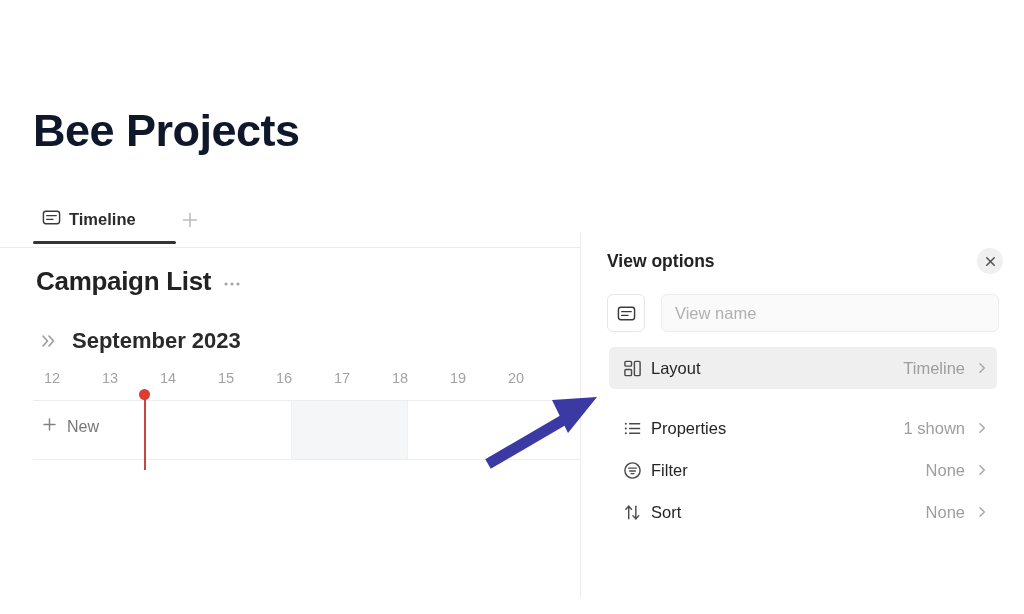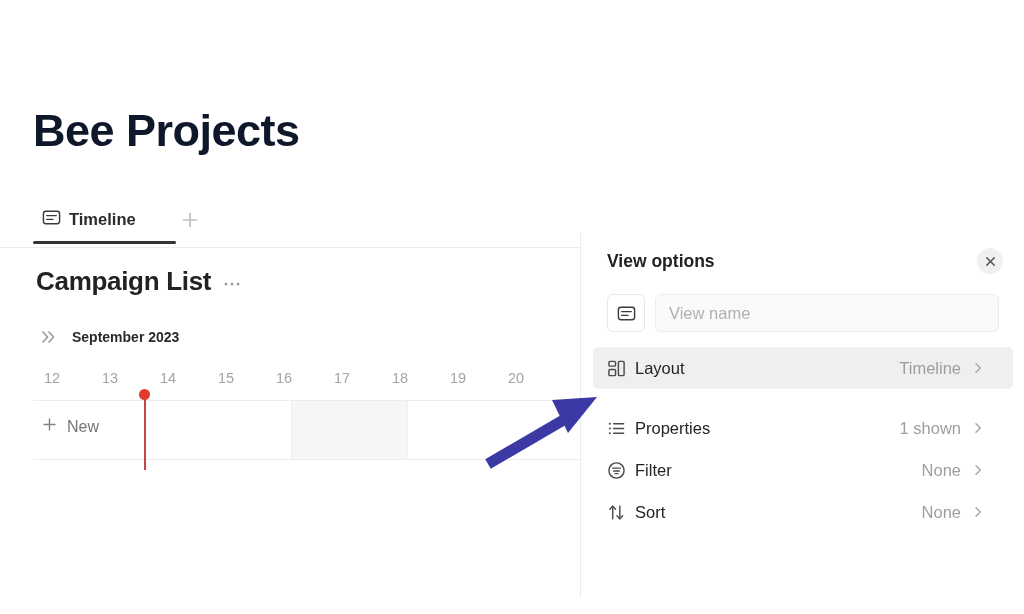--- a/index.html
+++ b/index.html
@@ -77,21 +77,21 @@
     display: flex; align-items: flex-end; gap: 12px;
   }
   .db-title { font-size: 26px; font-weight: bold; color: #222; letter-spacing: -0.3px; }
   .db-more { color: #9a9a9a; font-size: 18px; cursor: pointer; line-height: 1; padding-bottom: 6px; }
 
   .month-row {
     position: absolute; left: 40px; top: 80px;
     display: flex; align-items: center; gap: 14px;
   }
   .month-chev { color: #9b9b9b; display: flex; align-items: center; cursor: pointer; }
-  .month-label { font-size: 14px; font-weight: bold; color: #2a2a2a; }
+  .month-label { font-size: 22px; font-weight: bold; color: #2a2a2a; }
 
   .date-header { position: absolute; left: 0; top: 122px; width: 580px; height: 26px; }
   .date-cell {
     position: absolute; top: 0; width: 58px; text-align: center;
     font-size: 14.5px; color: #a3a3a3;
   }
 
   .grid { position: absolute; left: 33px; top: 152px; width: 547px; height: 60px; }
   .grid-top { position: absolute; left: 0; top: 0; width: 547px; height: 1px; background: #ededed; }
   .grid-bottom { position: absolute; left: 0; top: 59px; width: 547px; height: 1px; background: #ededed; }
@@ -125,38 +125,38 @@
     padding: 0 22px 0 26px;
   }
   .panel-title { font-size: 17.5px; font-weight: bold; color: #222; }
   .close-btn {
     width: 26px; height: 26px; border-radius: 50%; background: #f0f0f0;
     display: flex; align-items: center; justify-content: center;
     color: #555; cursor: pointer;
   }
   .name-row {
     position: absolute; left: 26px; top: 62px; width: 392px; height: 38px;
-    display: flex; align-items: center; gap: 10px;
+    display: flex; align-items: center; gap: 16px;
   }
   .name-icon-box {
     width: 38px; height: 38px; border: 1px solid #e6e6e6; border-radius: 6px;
     display: flex; align-items: center; justify-content: center;
     color: #444; cursor: pointer; background: #fff;
   }
   .name-input {
     flex: 1; height: 38px; border: 1px solid #ececec; border-radius: 6px;
     background: #fafafa; padding: 0 13px; font-size: 16.5px;
     font-family: "Liberation Sans", sans-serif; color: #333; outline: none;
   }
   .name-input::placeholder { color: #b0b0b0; }
 
   .menu { position: absolute; left: 0; top: 115px; width: 444px; }
   .menu-item {
     position: relative; display: flex; align-items: center;
-    height: 42px; margin: 0 12px; padding: 0 28px 0 14px;
+    height: 42px; margin: 0 28px; padding: 0 8px 0 14px;
     border-radius: 5px; cursor: pointer;
   }
   .menu-item.highlight { background: #efefef; }
   .mi-icon { width: 28px; display: flex; align-items: center; color: #4a4a4a; }
   .mi-label { font-size: 16.5px; color: #242424; flex: 1; }
   .mi-value { font-size: 16.5px; color: #9e9e9e; margin-right: 10px; }
   .mi-chev { color: #a8a8a8; display: flex; align-items: center; }
   .menu-gap { height: 18px; }
 
   

